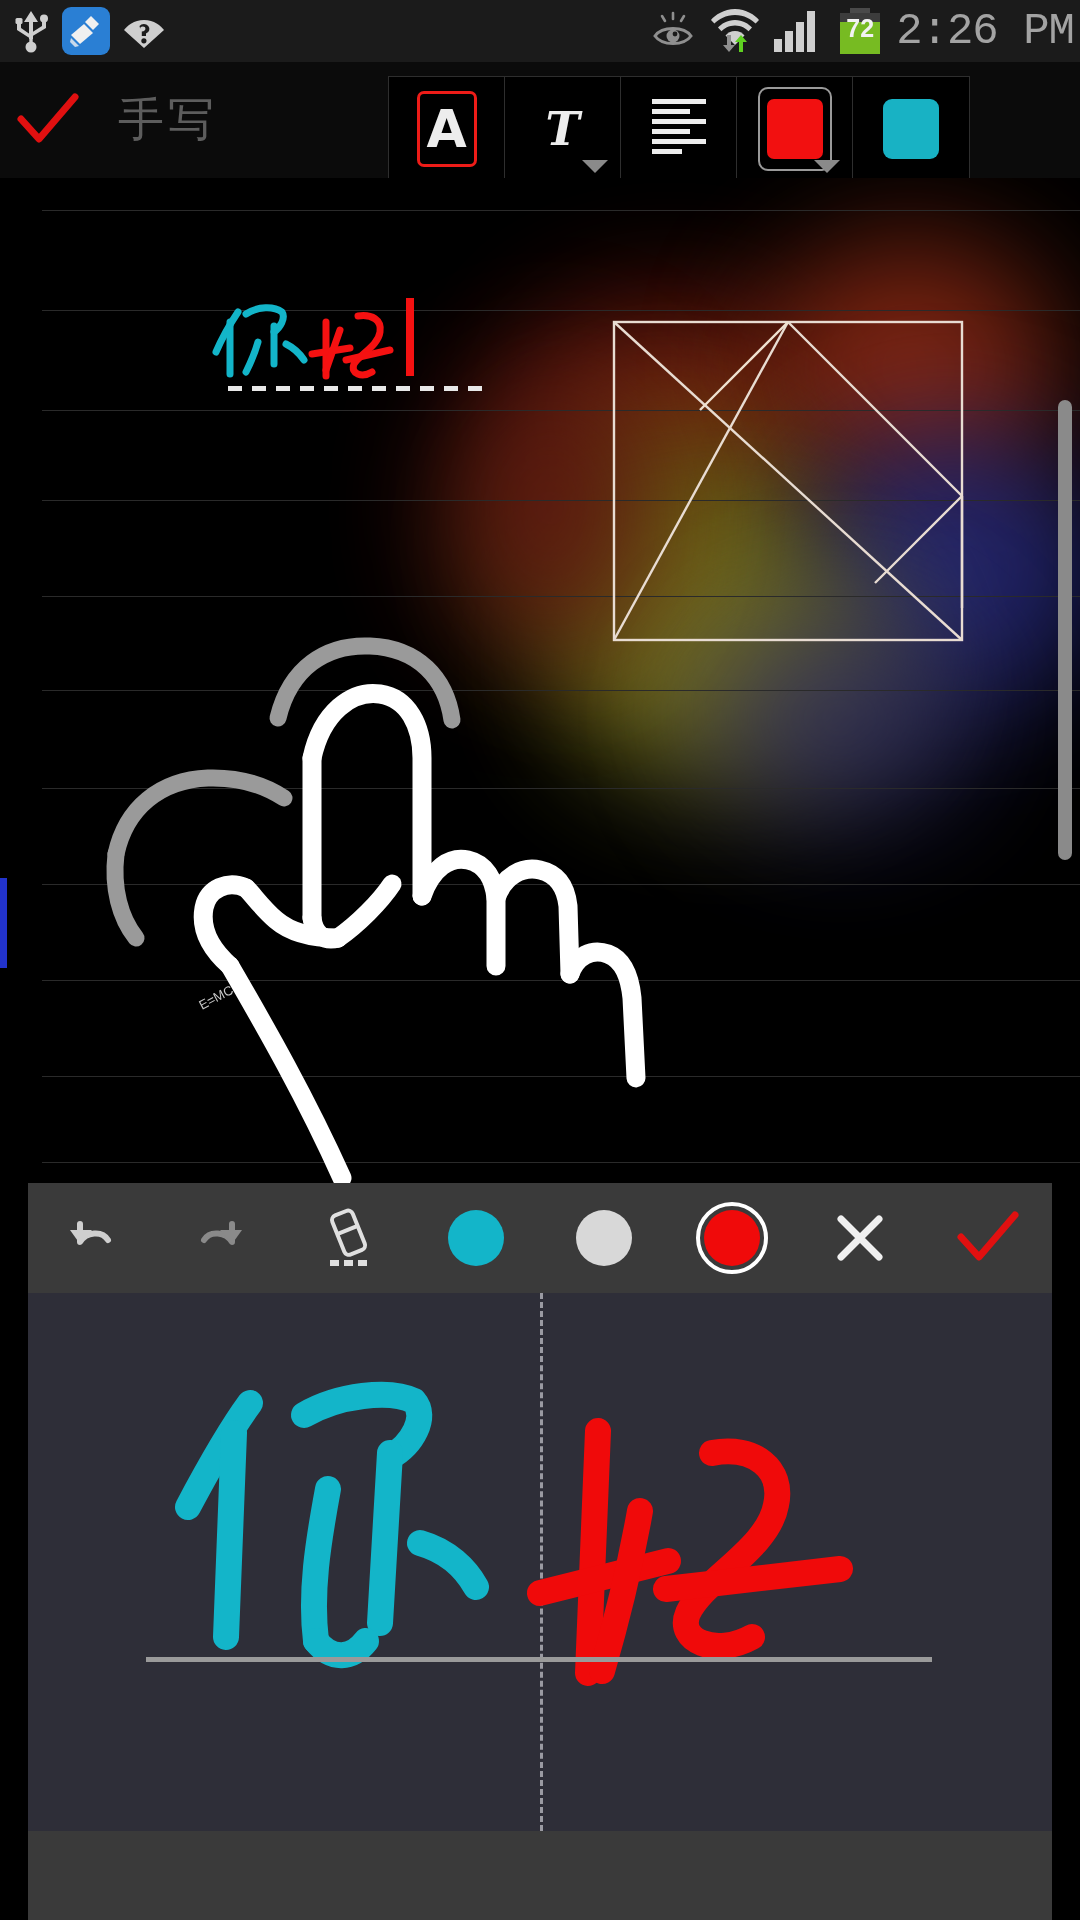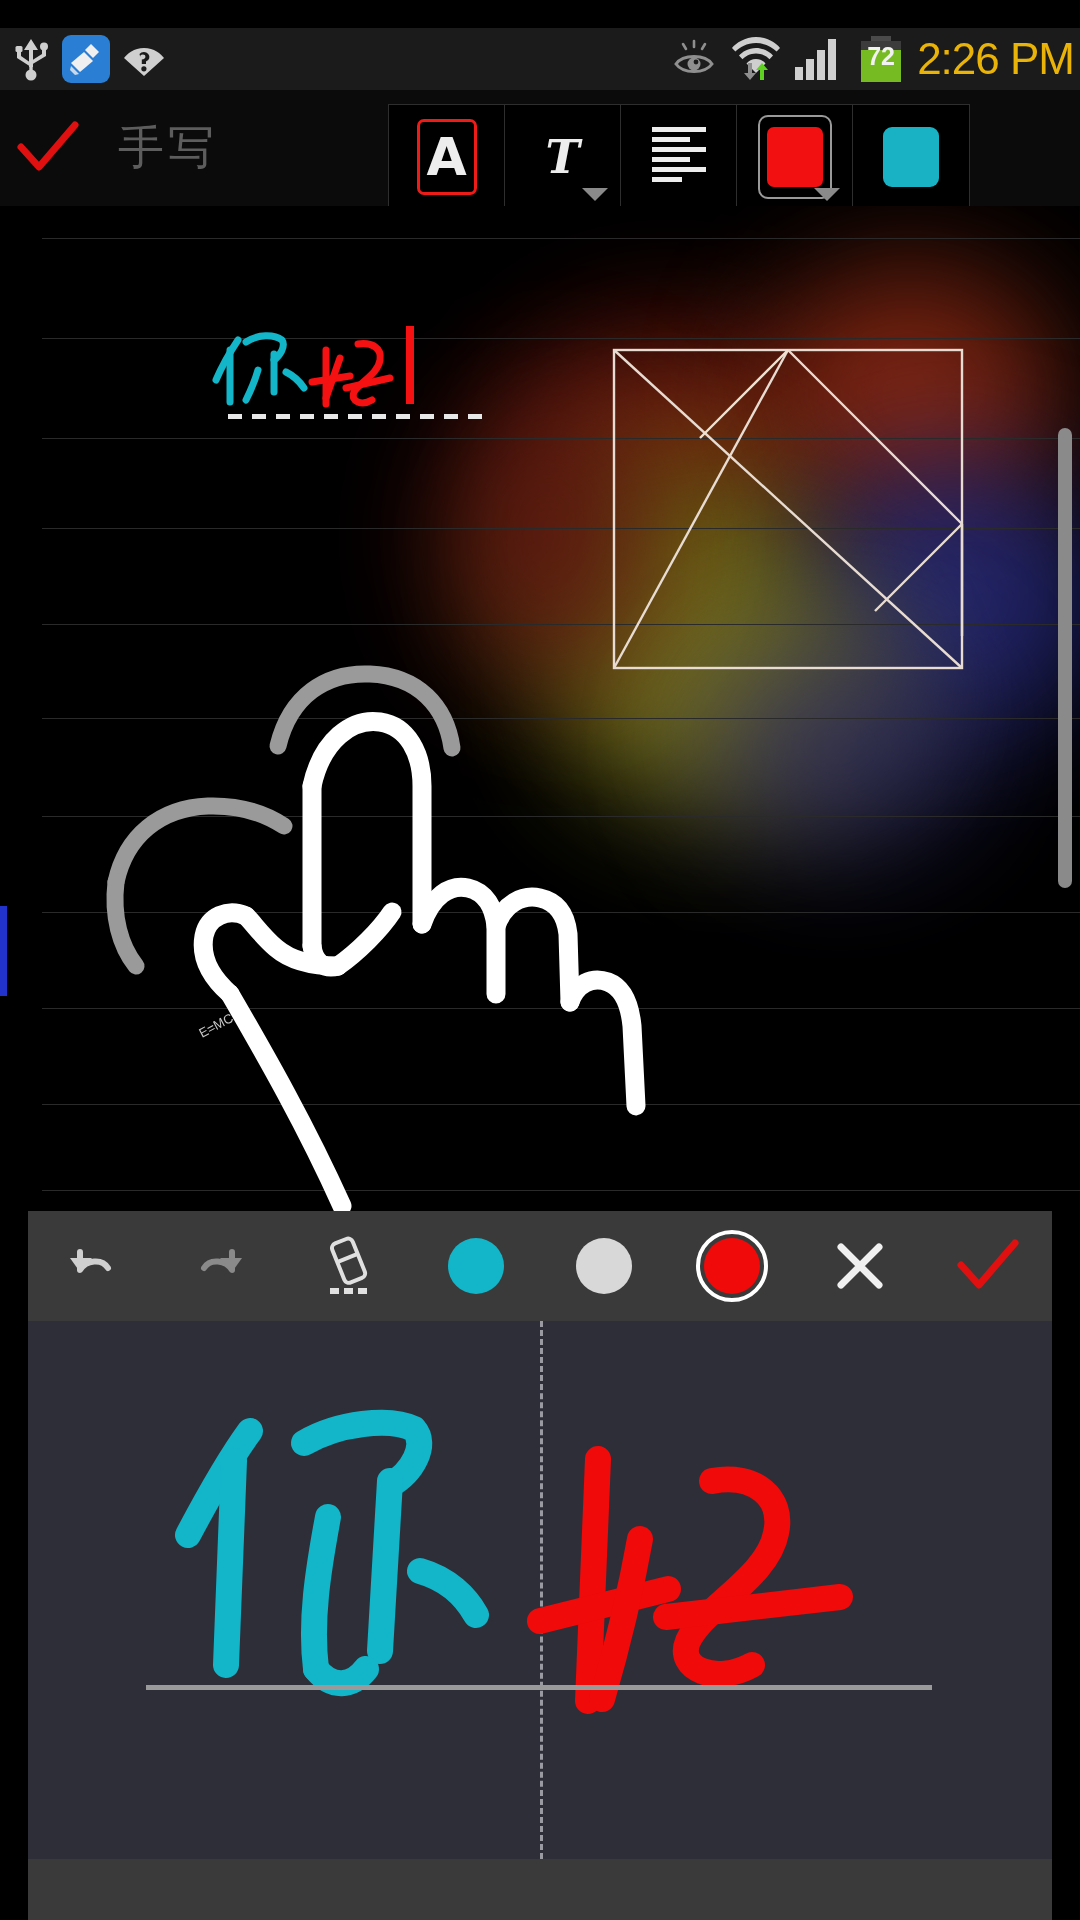--- a/index.html
+++ b/index.html
@@ -1,37 +1,37 @@
 <!DOCTYPE html>
 <html><head>
 <meta charset="utf-8">
 <style>
   * { margin:0; padding:0; box-sizing:border-box; }
   html,body{
     width:1080px; height:1920px; background:#000;
     font-family:"Liberation Sans", sans-serif;
     overflow:hidden;
   }
-  #app{ position:relative; width:1080px; height:1609px; background:#000;margin-top:28px; }
+  #app{ position:relative; width:1080px; height:1609px; background:#000; }
 
   
   .statusbar{
     position:absolute; left:0; top:0; width:1080px; height:62px;
     background:#1b1b1b; display:flex; align-items:center;
   }
   .sb-left{ display:flex; align-items:center; gap:14px; padding-left:14px; }
   .sb-right{ margin-left:auto; display:flex; align-items:center; gap:14px; padding-right:4px; }
   .sb-ico{ display:block; }
   .cleaner-badge{
     width:48px;height:48px;border-radius:9px;background:#2a7fd4;
     display:flex;align-items:center;justify-content:center;
   }
   .sb-time{
-    color:#eab308; font-size:44px; letter-spacing:-1px; font-weight:400;
-    line-height:62px; padding-right:2px;
+    color:#a3a3a3; font-size:44px; letter-spacing:-1px; font-weight:400;
+    line-height:62px; padding-right:2px;font-family:Liberation Mono, monospace;
   }
   .battery{
     position:relative;width:44px;height:46px;
   }
   .battery .cap{position:absolute;left:12px;top:0;width:20px;height:6px;background:#4a4a4a;}
   .battery .body{position:absolute;left:2px;top:5px;width:40px;height:41px;background:#3c3c3c;}
   .battery .fill{position:absolute;left:2px;top:14px;width:40px;height:32px;background:#77bb22;}
   .battery .pct{
     position:absolute;left:0;top:6px;width:44px;text-align:center;
     font-size:25px;color:#f2f2f2;font-weight:700;

